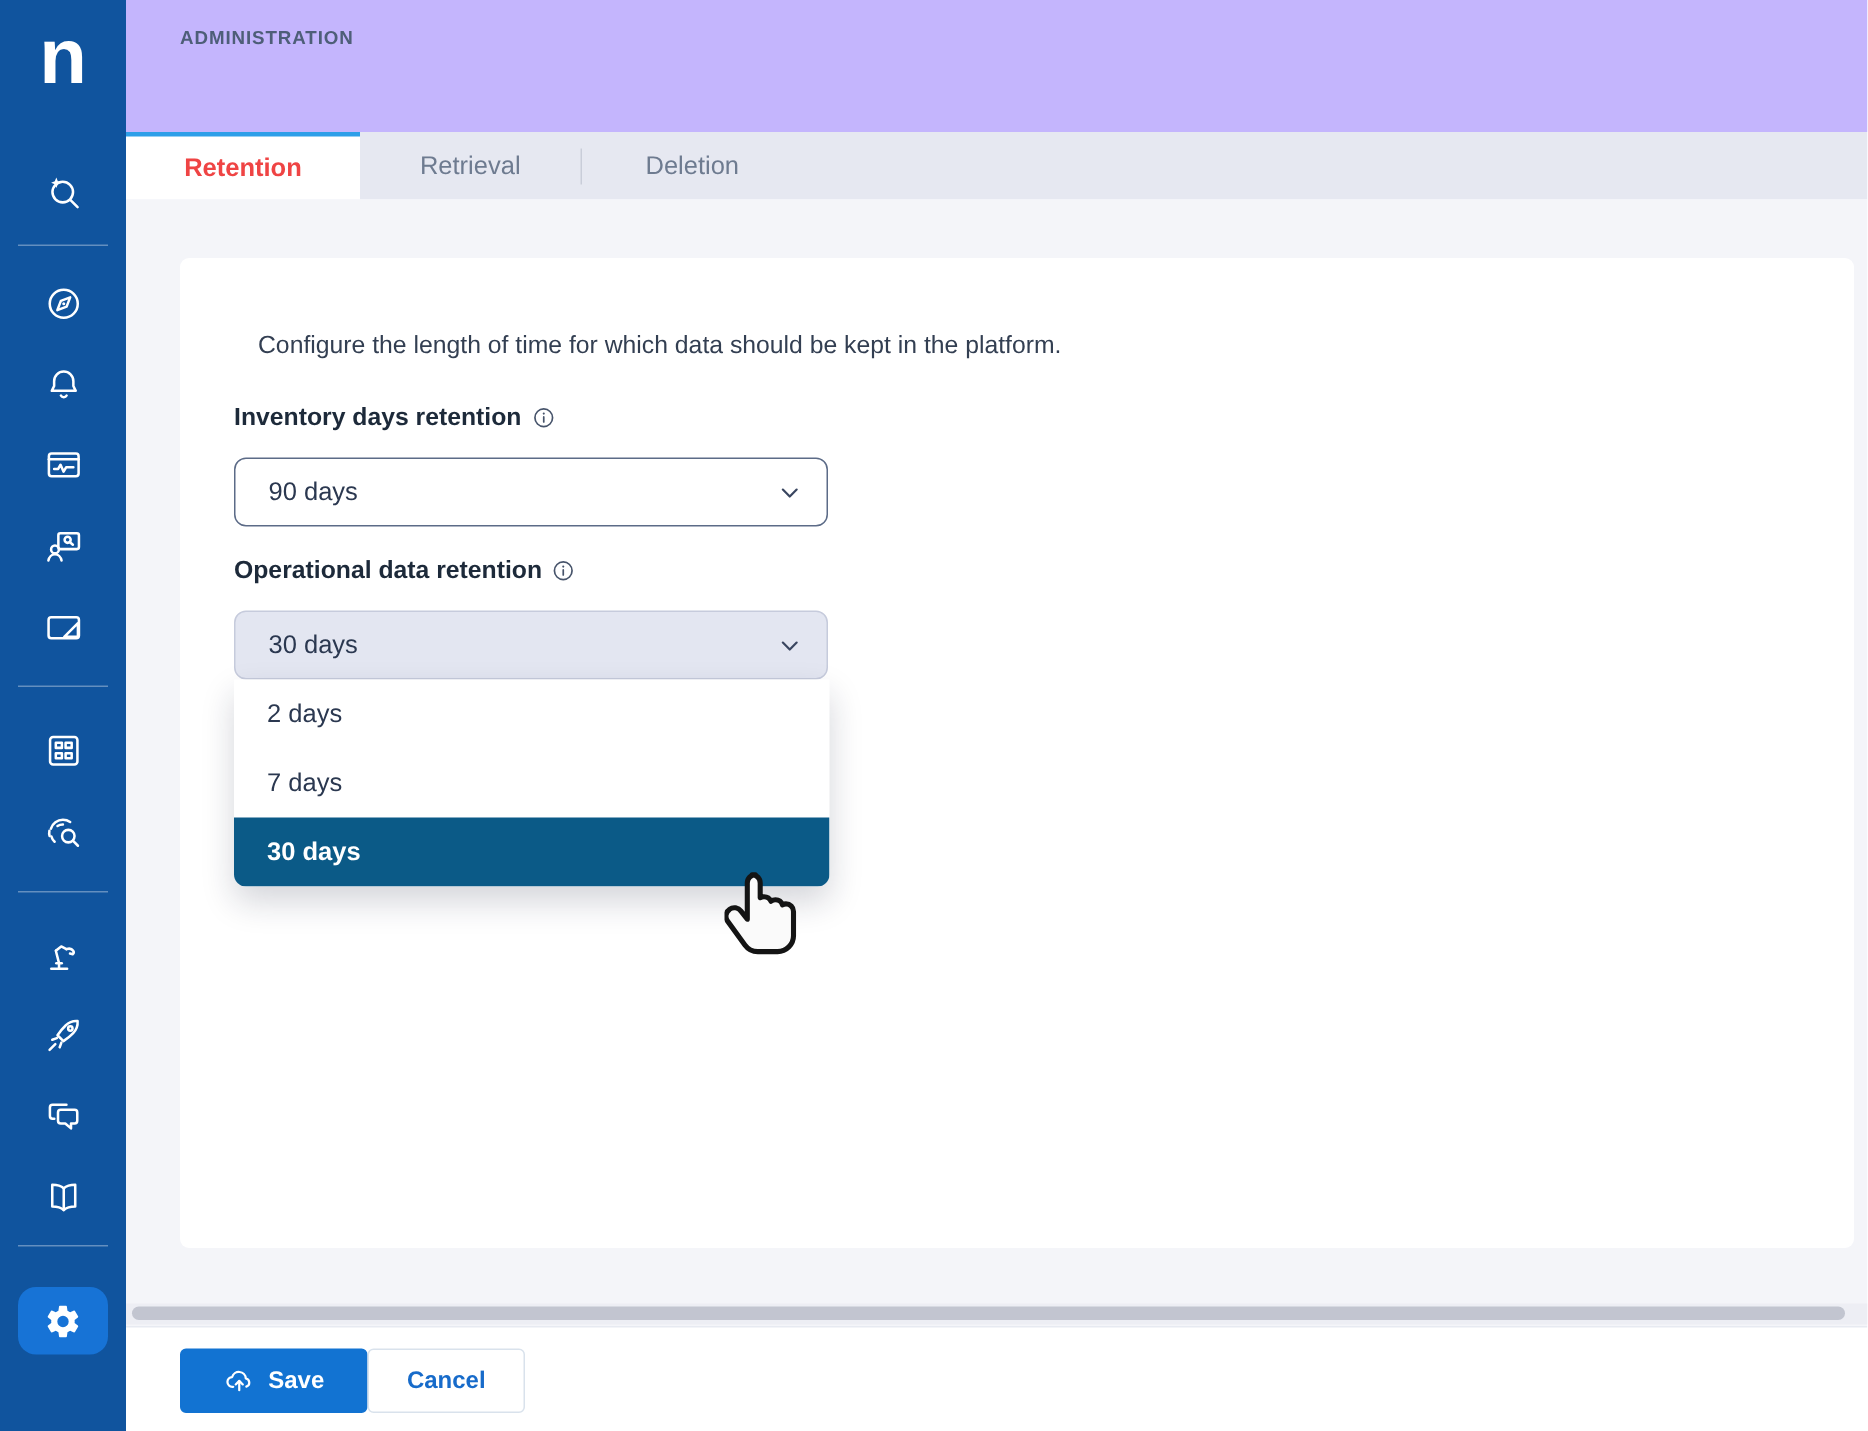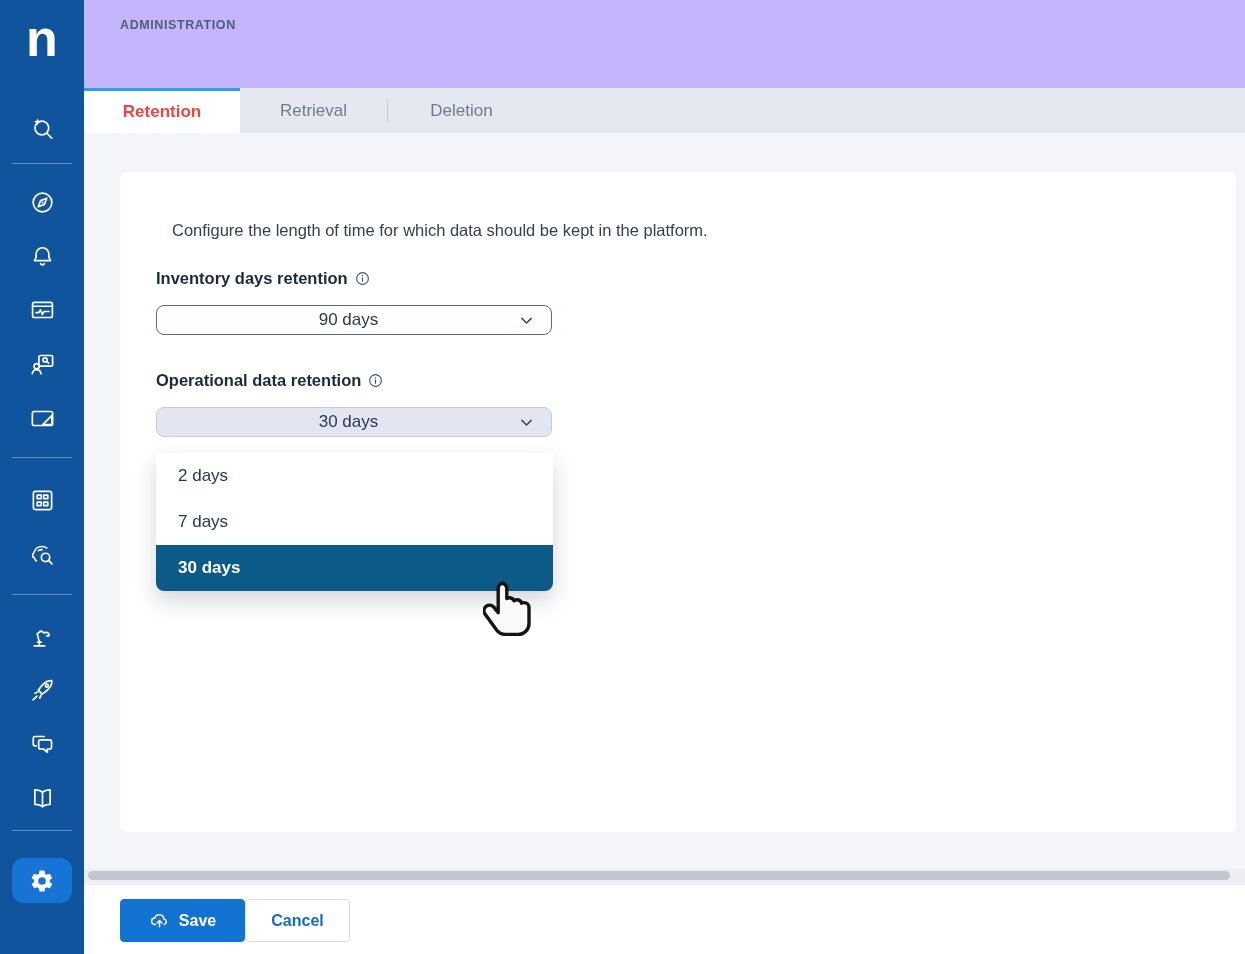--- a/index.html
+++ b/index.html
@@ -37,22 +37,22 @@
   .tab.plain{width:147px;}
   .tab-vdiv{width:1px;height:24px;background:#C9CDD9;align-self:center;}
 
   
   .content{position:absolute;left:84px;top:133px;right:0;bottom:70px;background:var(--page-bg);}
   .card{position:absolute;left:36px;top:39px;width:1116px;height:660px;background:#fff;border-radius:6px;}
   .desc{position:absolute;left:36px;top:49px;font-size:16.5px;color:#333F52;margin-left:16px;}
   .fld-label{position:absolute;left:36px;display:flex;align-items:center;gap:6px;
              font-size:16.5px;font-weight:700;color:#1D2A3A;}
   .fld-label svg{width:17px;height:17px;color:#47546B;}
-  .select{position:absolute;left:36px;width:396px;height:30px;border-radius:8px;display:flex;align-items:center;
-          padding:0 16px 0 22px;font-size:17px;color:#2B3850;cursor:pointer;text-align:center;}
+  .select{position:absolute;left:36px;width:396px;height:46px;border-radius:8px;display:flex;align-items:center;
+          padding:0 16px 0 22px;font-size:17px;color:#2B3850;cursor:pointer;}
   .select .val{flex:1;}
   .select svg{width:17px;height:17px;color:#3A4álido660;color:#3A4660;}
   .select.idle{background:#fff;border:1px solid #5C6B87;}
   .select.focused{background:var(--select-focus-bg);border:1px solid #C6CBDC;}
   .menu{position:absolute;left:36px;top:281px;width:397px;background:#fff;border-radius:0 0 8px 8px;
         box-shadow:0 10px 22px rgba(20,30,55,.18);overflow:hidden;z-index:4;}
   .option{height:46px;display:flex;align-items:center;padding:0 22px;font-size:17px;color:#2B3850;cursor:pointer;}
   .option.selected{background:var(--option-selected-bg);color:#fff;font-weight:700;}
 
   

